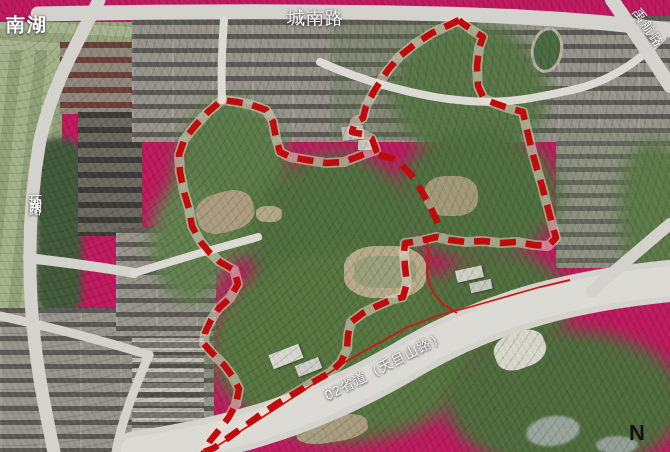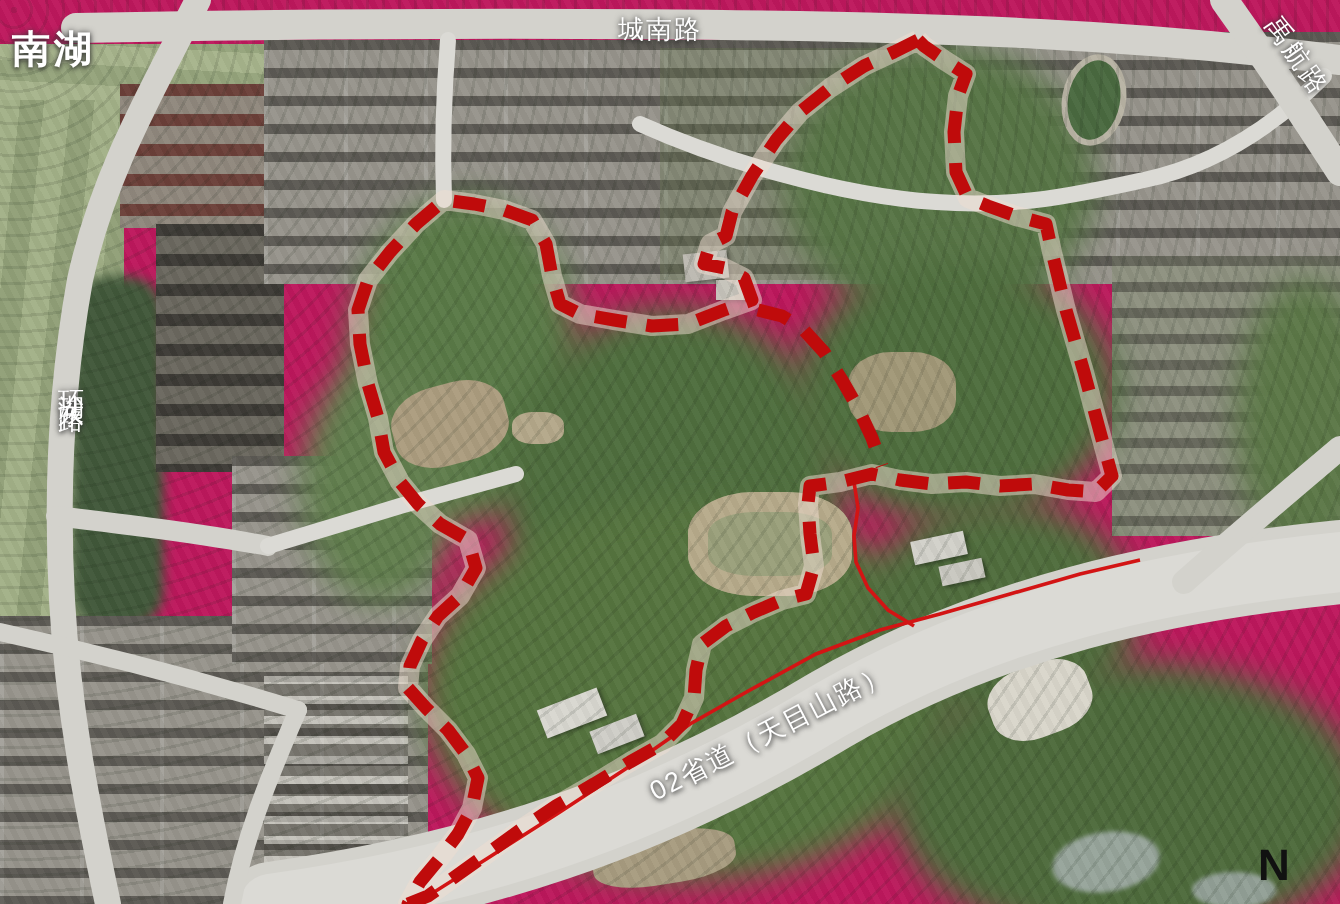--- a/index.html
+++ b/index.html
@@ -73,21 +73,21 @@
   .road{fill:none;stroke:#d3d2cc;stroke-linecap:round;}
   .road-lite{fill:none;stroke:#dbdad5;stroke-linecap:round;}
   .b-under{fill:none;stroke:#efddd2;stroke-width:10;opacity:.5;stroke-linejoin:round;}
   .b-dash{fill:none;stroke:#bf0b0b;stroke-width:6.5;stroke-dasharray:16 10;stroke-linejoin:round;}
   .b-thin{fill:none;stroke:#d31414;stroke-width:1.8;}
   
   .lbl{position:absolute;color:#fff;
     text-shadow:0 0 3px rgba(70,70,70,.95),0 1px 2px rgba(0,0,0,.55);
     white-space:nowrap;}
   .lbl-lake{left:6px;top:12px;font-size:19px;font-weight:bold;letter-spacing:2px;}
-  .lbl-chengnan{left:287px;top:6px;font-size:13px;letter-spacing:1px;margin-left:22px;}
+  .lbl-chengnan{left:287px;top:6px;font-size:18px;letter-spacing:1px;}
   .lbl-huanhu{left:26px;top:184px;font-size:13px;writing-mode:vertical-rl;letter-spacing:3px;}
   .lbl-shengdao{left:326px;top:388px;font-size:13.5px;letter-spacing:1px;
     transform:rotate(-27.5deg);transform-origin:0 50%;}
   .lbl-yuhang{left:643px;top:5px;font-size:13px;letter-spacing:2px;
     transform:rotate(55deg);transform-origin:0 0;}
   .lbl-north{left:629px;top:420px;font-size:22px;font-weight:bold;color:#111;
     text-shadow:none;}
 </style>
 </head>
 <body>

